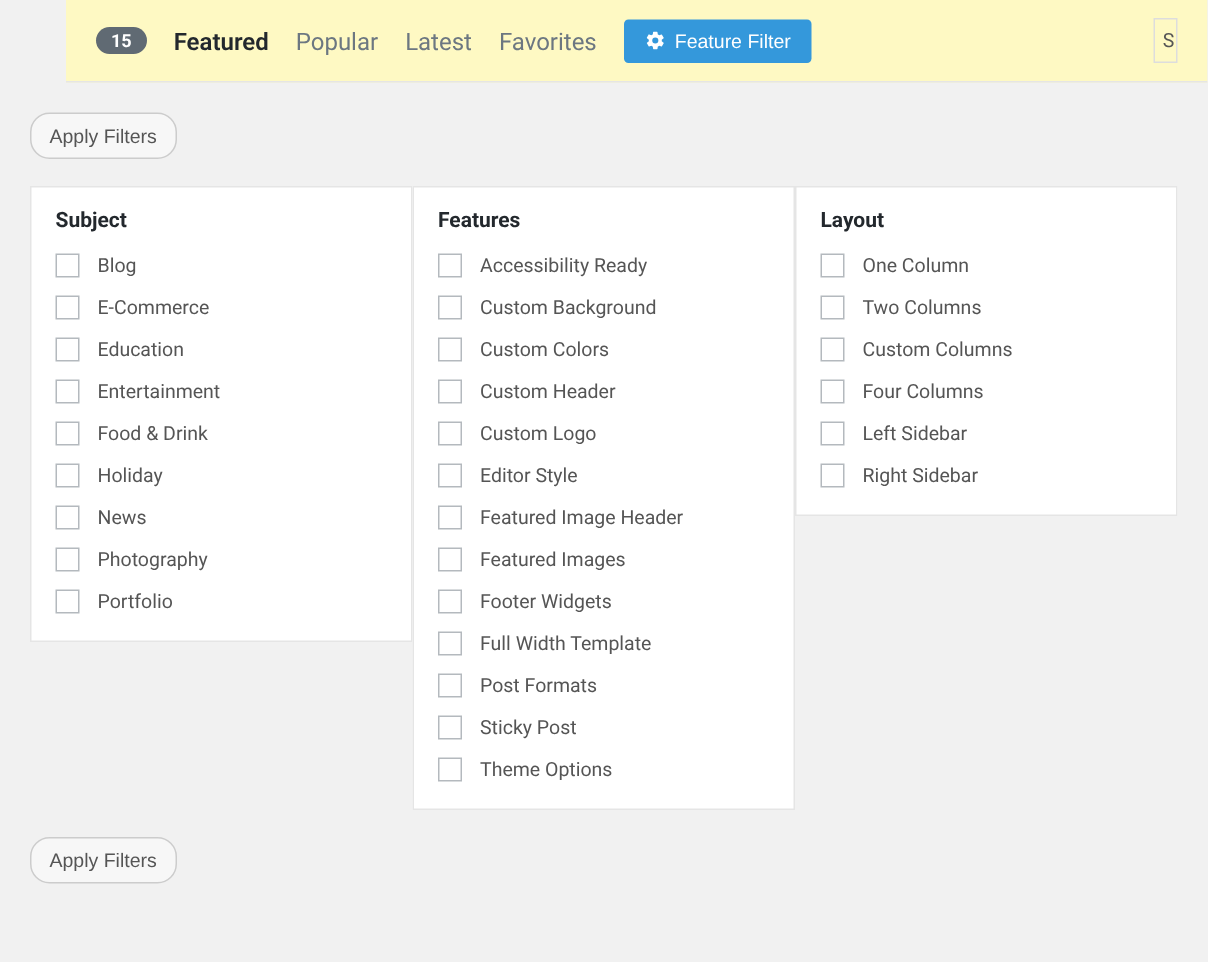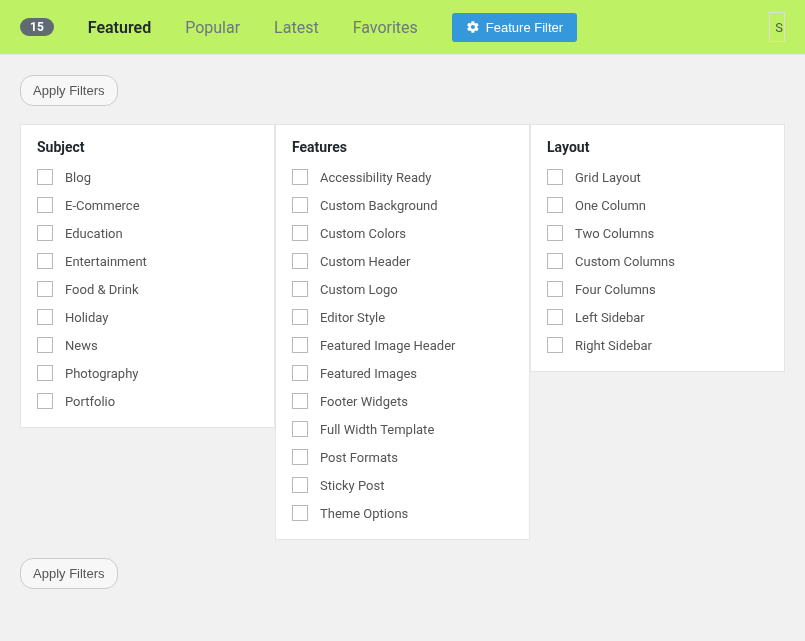--- a/index.html
+++ b/index.html
@@ -6,26 +6,27 @@
   body {
     font-family: -apple-system, BlinkMacSystemFont, "Segoe UI", Roboto, sans-serif;
     font-size: 13px;
     color: #333;
     background: #f1f1f1;
     width: 805px;
     height: 641px;
     overflow: hidden;
   }
   .topbar {
-    background: #bef264;
+    background: #fef9c3;
     border-bottom: 1px solid #e5e5e5;
     padding: 12px 20px 12px 20px;
     display: flex;
     align-items: center;
-    gap: 34px;
+    gap: 18px;
+    margin-left: 44px;
   }
   .badge {
     background: #606a73;
     color: #fff;
     border-radius: 10px;
     padding: 2px 10px;
     font-size: 12px;
     font-weight: bold;
     min-width: 28px;
     text-align: center;
@@ -231,24 +232,20 @@
         </label>
         <label class="check-row">
           <span class="checkbox"></span>
           <span>Theme Options</span>
         </label>
       </div>
       <div class="panel">
         <h3>Layout</h3>
         <label class="check-row">
           <span class="checkbox"></span>
-          <span>Grid Layout</span>
-        </label>
-        <label class="check-row">
-          <span class="checkbox"></span>
           <span>One Column</span>
         </label>
         <label class="check-row">
           <span class="checkbox"></span>
           <span>Two Columns</span>
         </label>
         <label class="check-row">
           <span class="checkbox"></span>
           <span>Custom Columns</span>
         </label>

